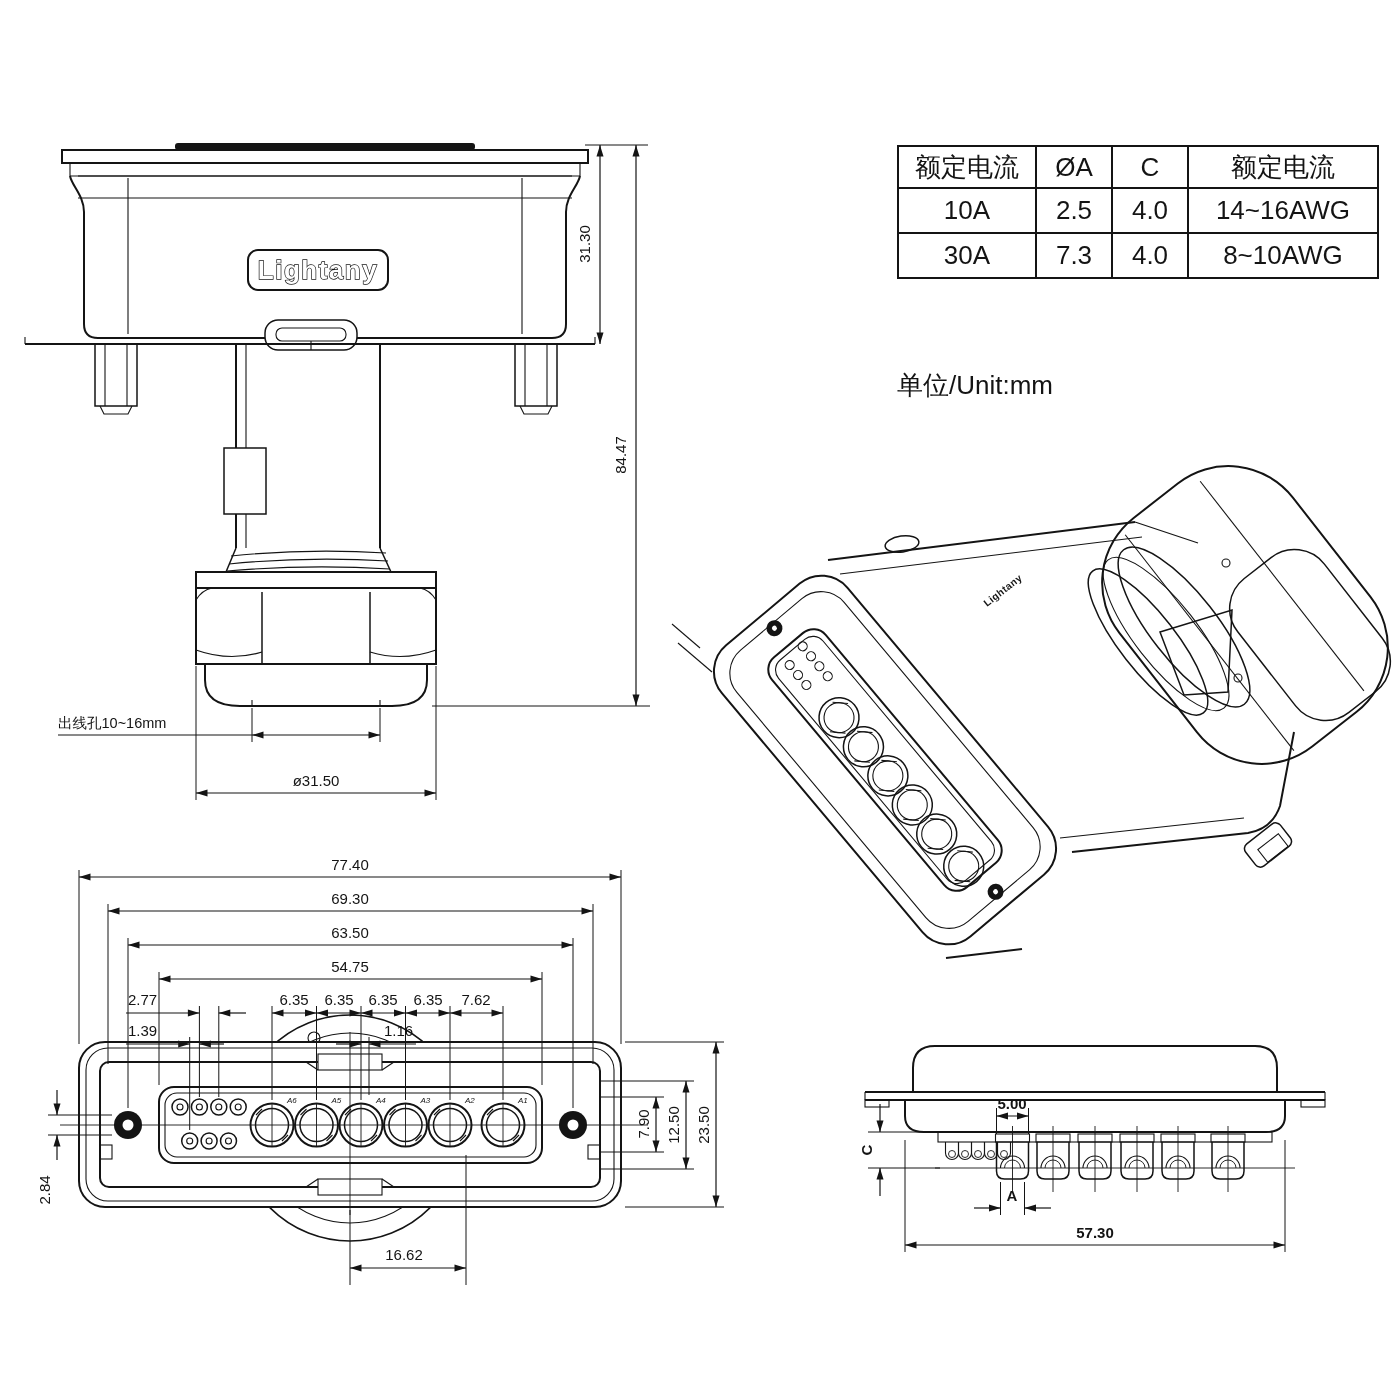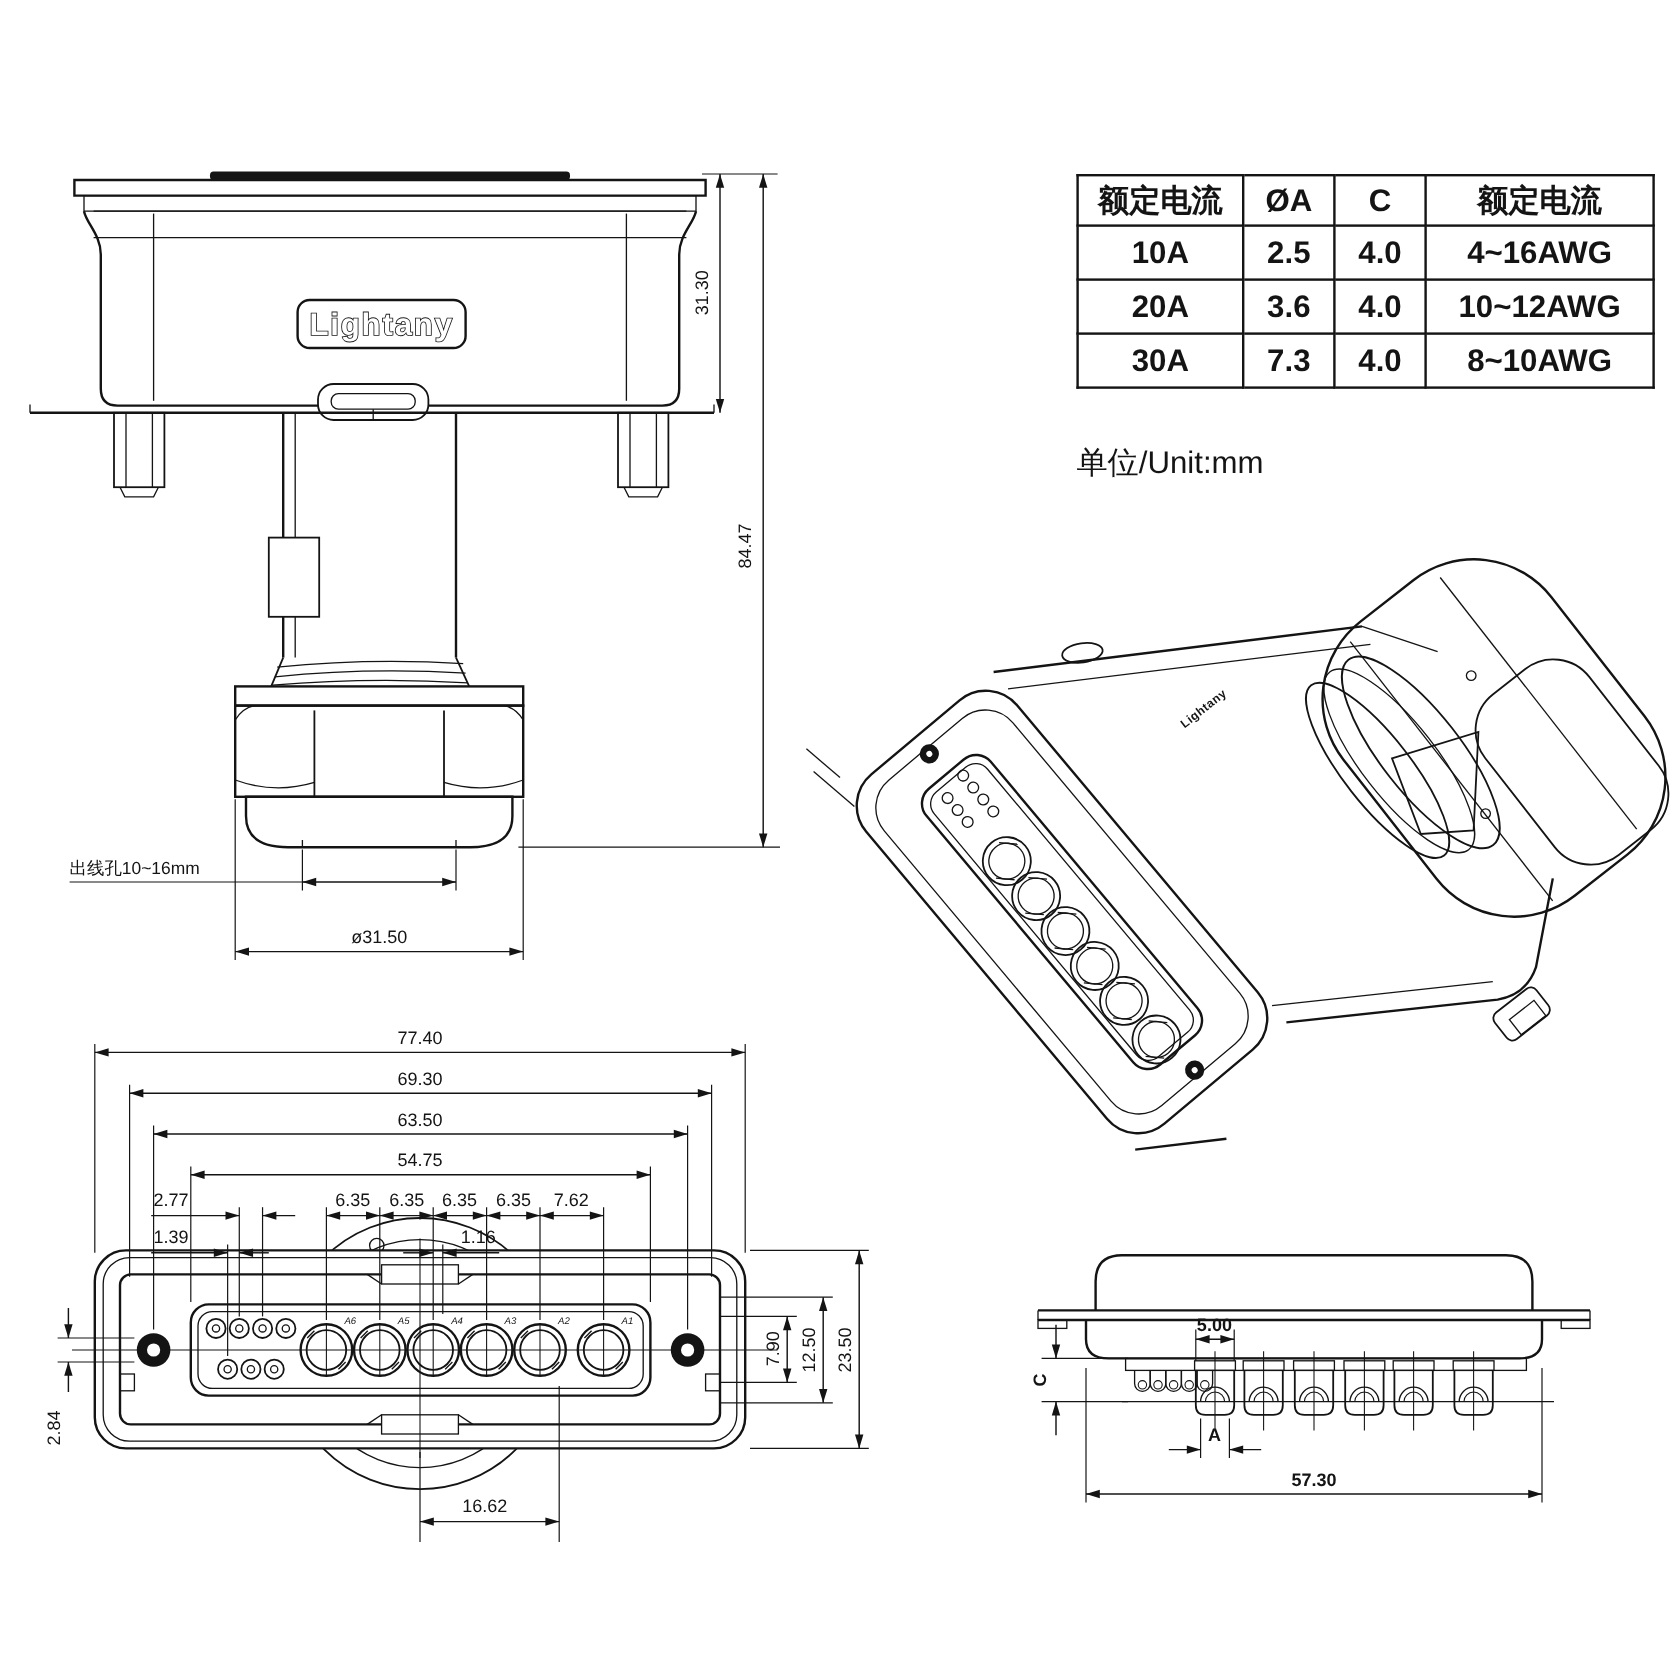--- a/index.html
+++ b/index.html
@@ -18,21 +18,21 @@
   text{fill:#141414;font-family:"Liberation Sans",sans-serif;}
   .dim{font-size:15px;}
   .dimcn{font-size:14.5px;}
   .ctlbl{font-size:8px;font-style:italic;}
   .logo-front{font-size:26px;font-weight:bold;letter-spacing:1.5px;fill:#ffffff;
               stroke:#141414;stroke-width:1.4px;paint-order:stroke;}
   .logo-iso{font-size:10px;font-weight:bold;letter-spacing:0.5px;fill:#141414;}
   
   #spec-table{position:absolute;left:897px;top:145px;border-collapse:collapse;table-layout:fixed;}
   #spec-table td,#spec-table th{border:2px solid #141414;text-align:center;vertical-align:middle;
-     font-size:26px;font-weight:bold;color:#141414;padding:0;height:43px;background:#fff;}
+     font-size:26px;font-weight:normal;color:#141414;padding:0;height:43px;background:#fff;}
   #spec-table th{height:40px;}
   #unit-note{position:absolute;left:897px;top:368px;width:480px;text-align:left;
      font-size:26px;color:#141414;}
 </style>
 </head>
 <body>
 
 <div id="sheet">
 
 <svg id="drawing" width="1400" height="1400" viewBox="0 0 1400 1400">
@@ -535,27 +535,21 @@
         <tr>
     <th>额定电流</th>
     <th>ØA</th>
     <th>C</th>
     <th>额定电流</th>
   </tr>
   <tr>
     <td>10A</td>
     <td>2.5</td>
     <td>4.0</td>
-    <td>4~16AWG</td>
-  </tr>
-  <tr>
-    <td>20A</td>
-    <td>3.6</td>
-    <td>4.0</td>
-    <td>10~12AWG</td>
+    <td>14~16AWG</td>
   </tr>
   <tr>
     <td>30A</td>
     <td>7.3</td>
     <td>4.0</td>
     <td>8~10AWG</td>
   </tr>
 </tbody>
     </table>
 <div id="unit-note">单位/Unit:mm</div>

